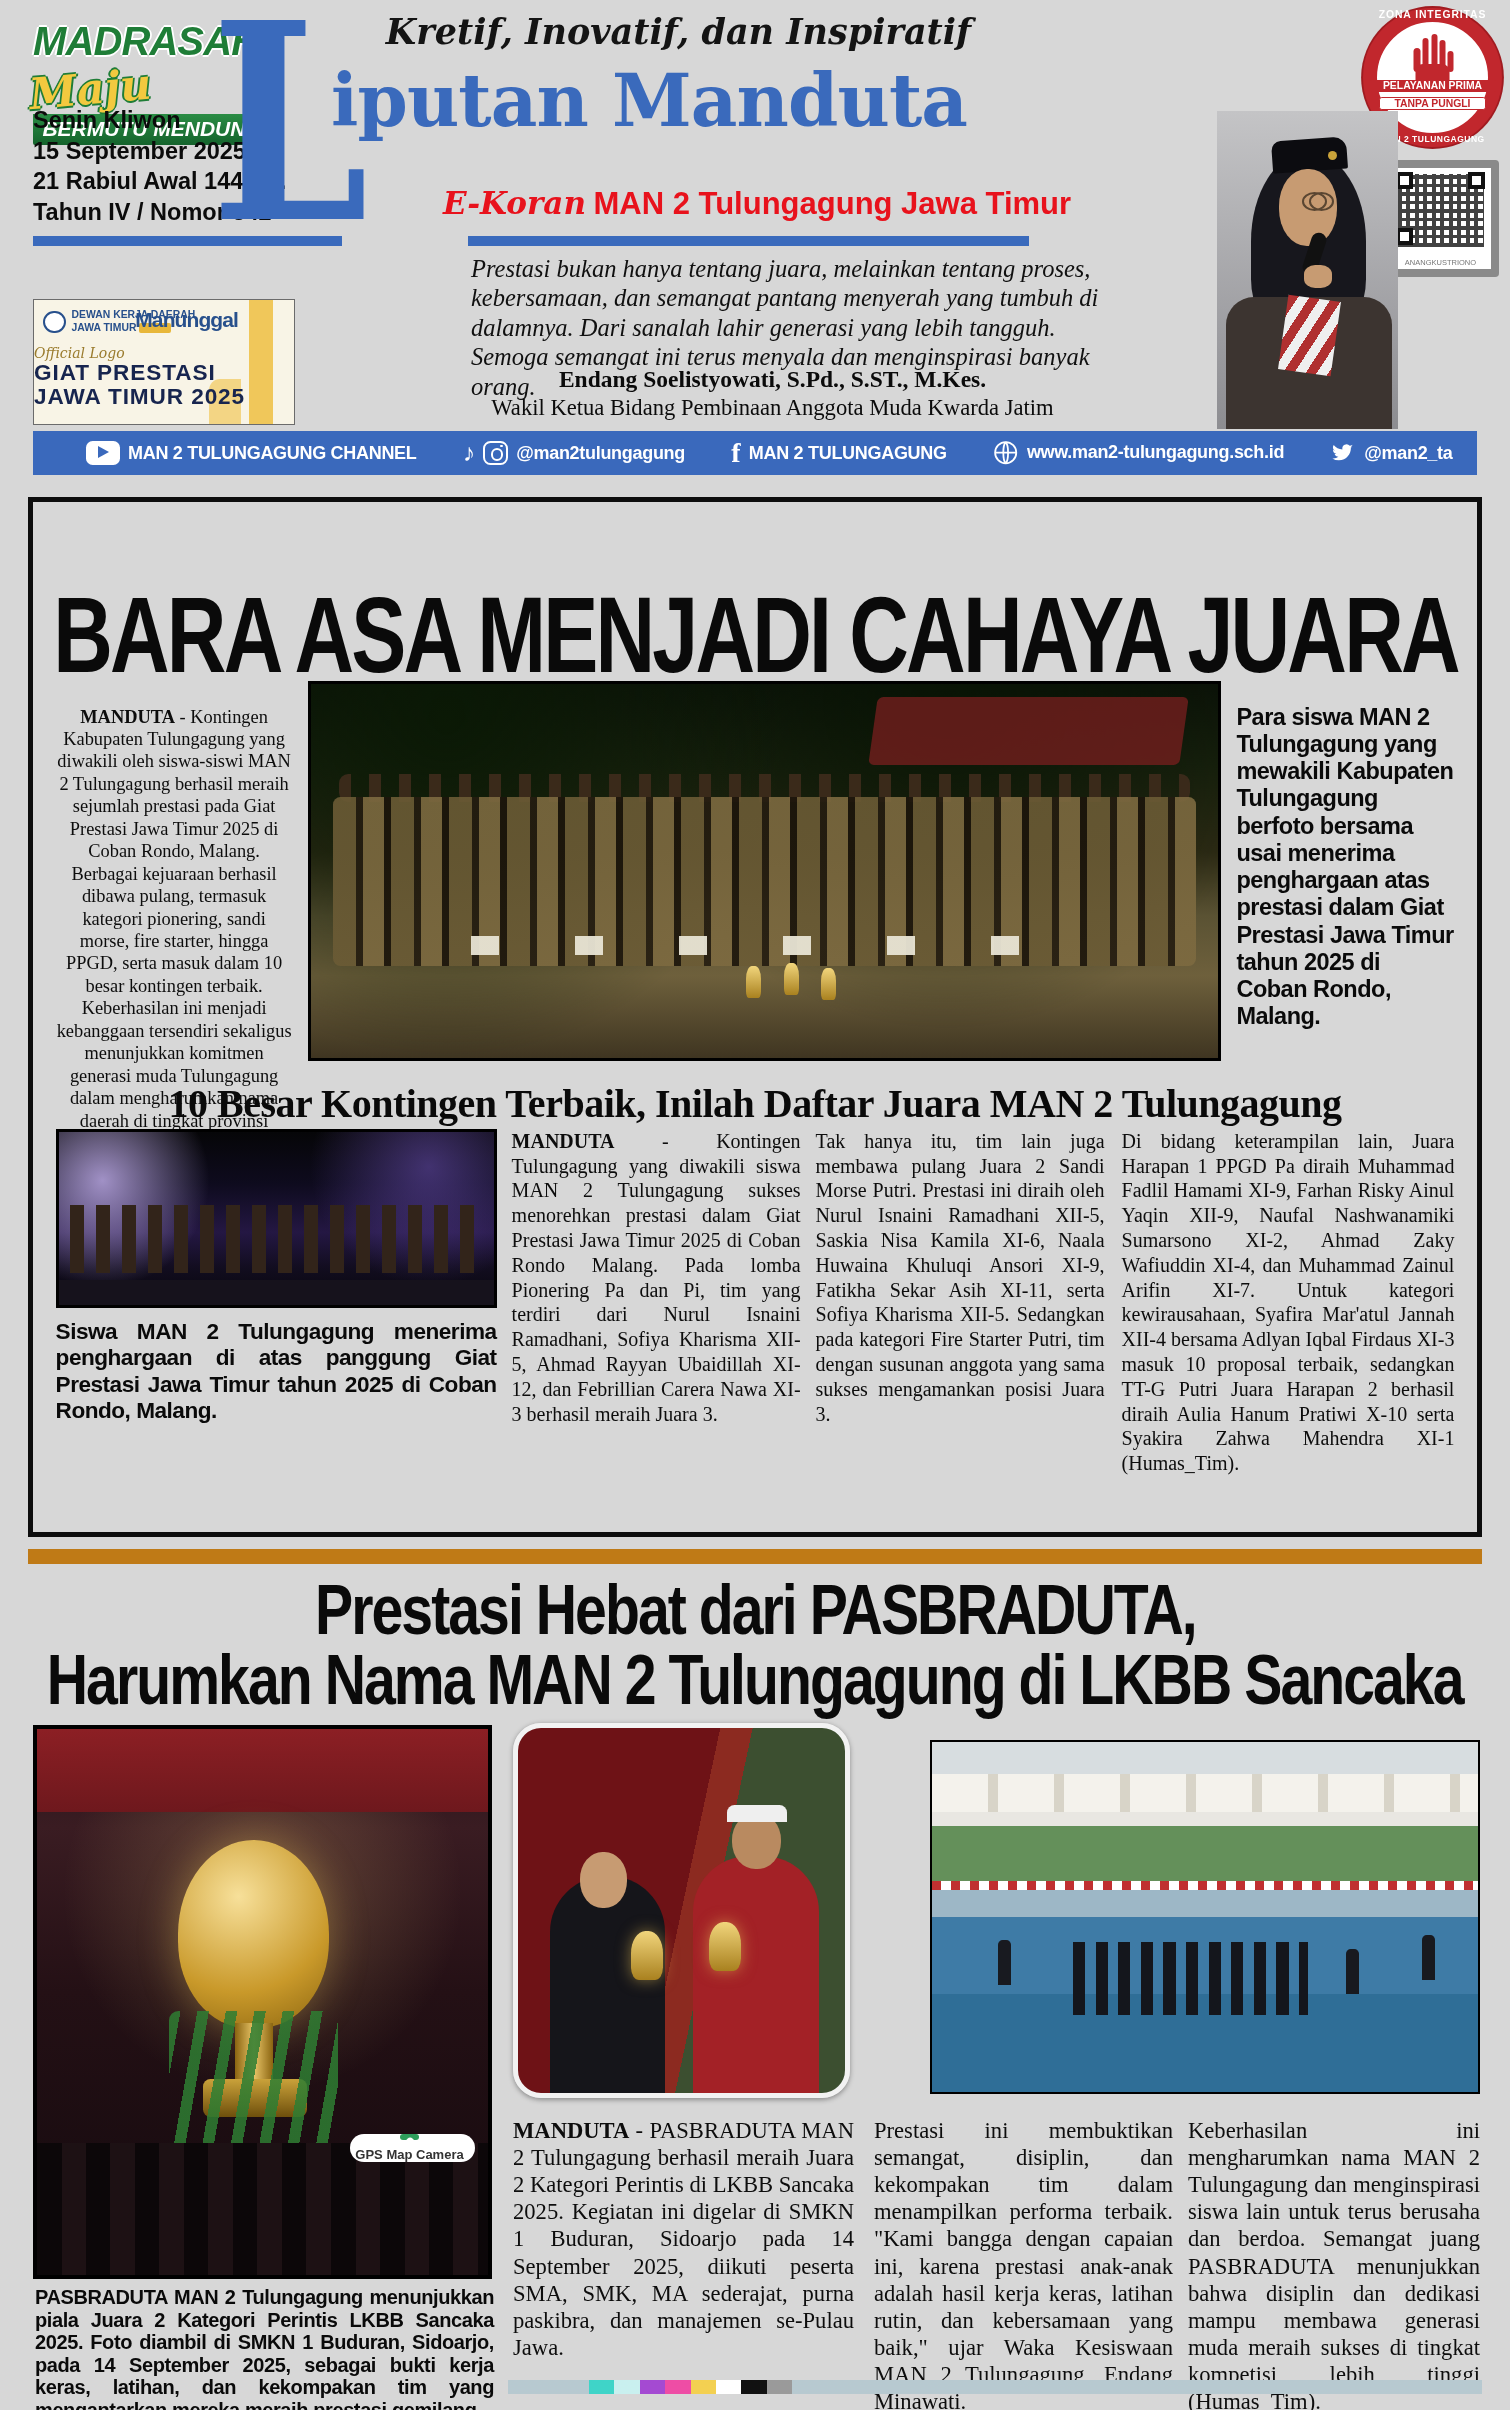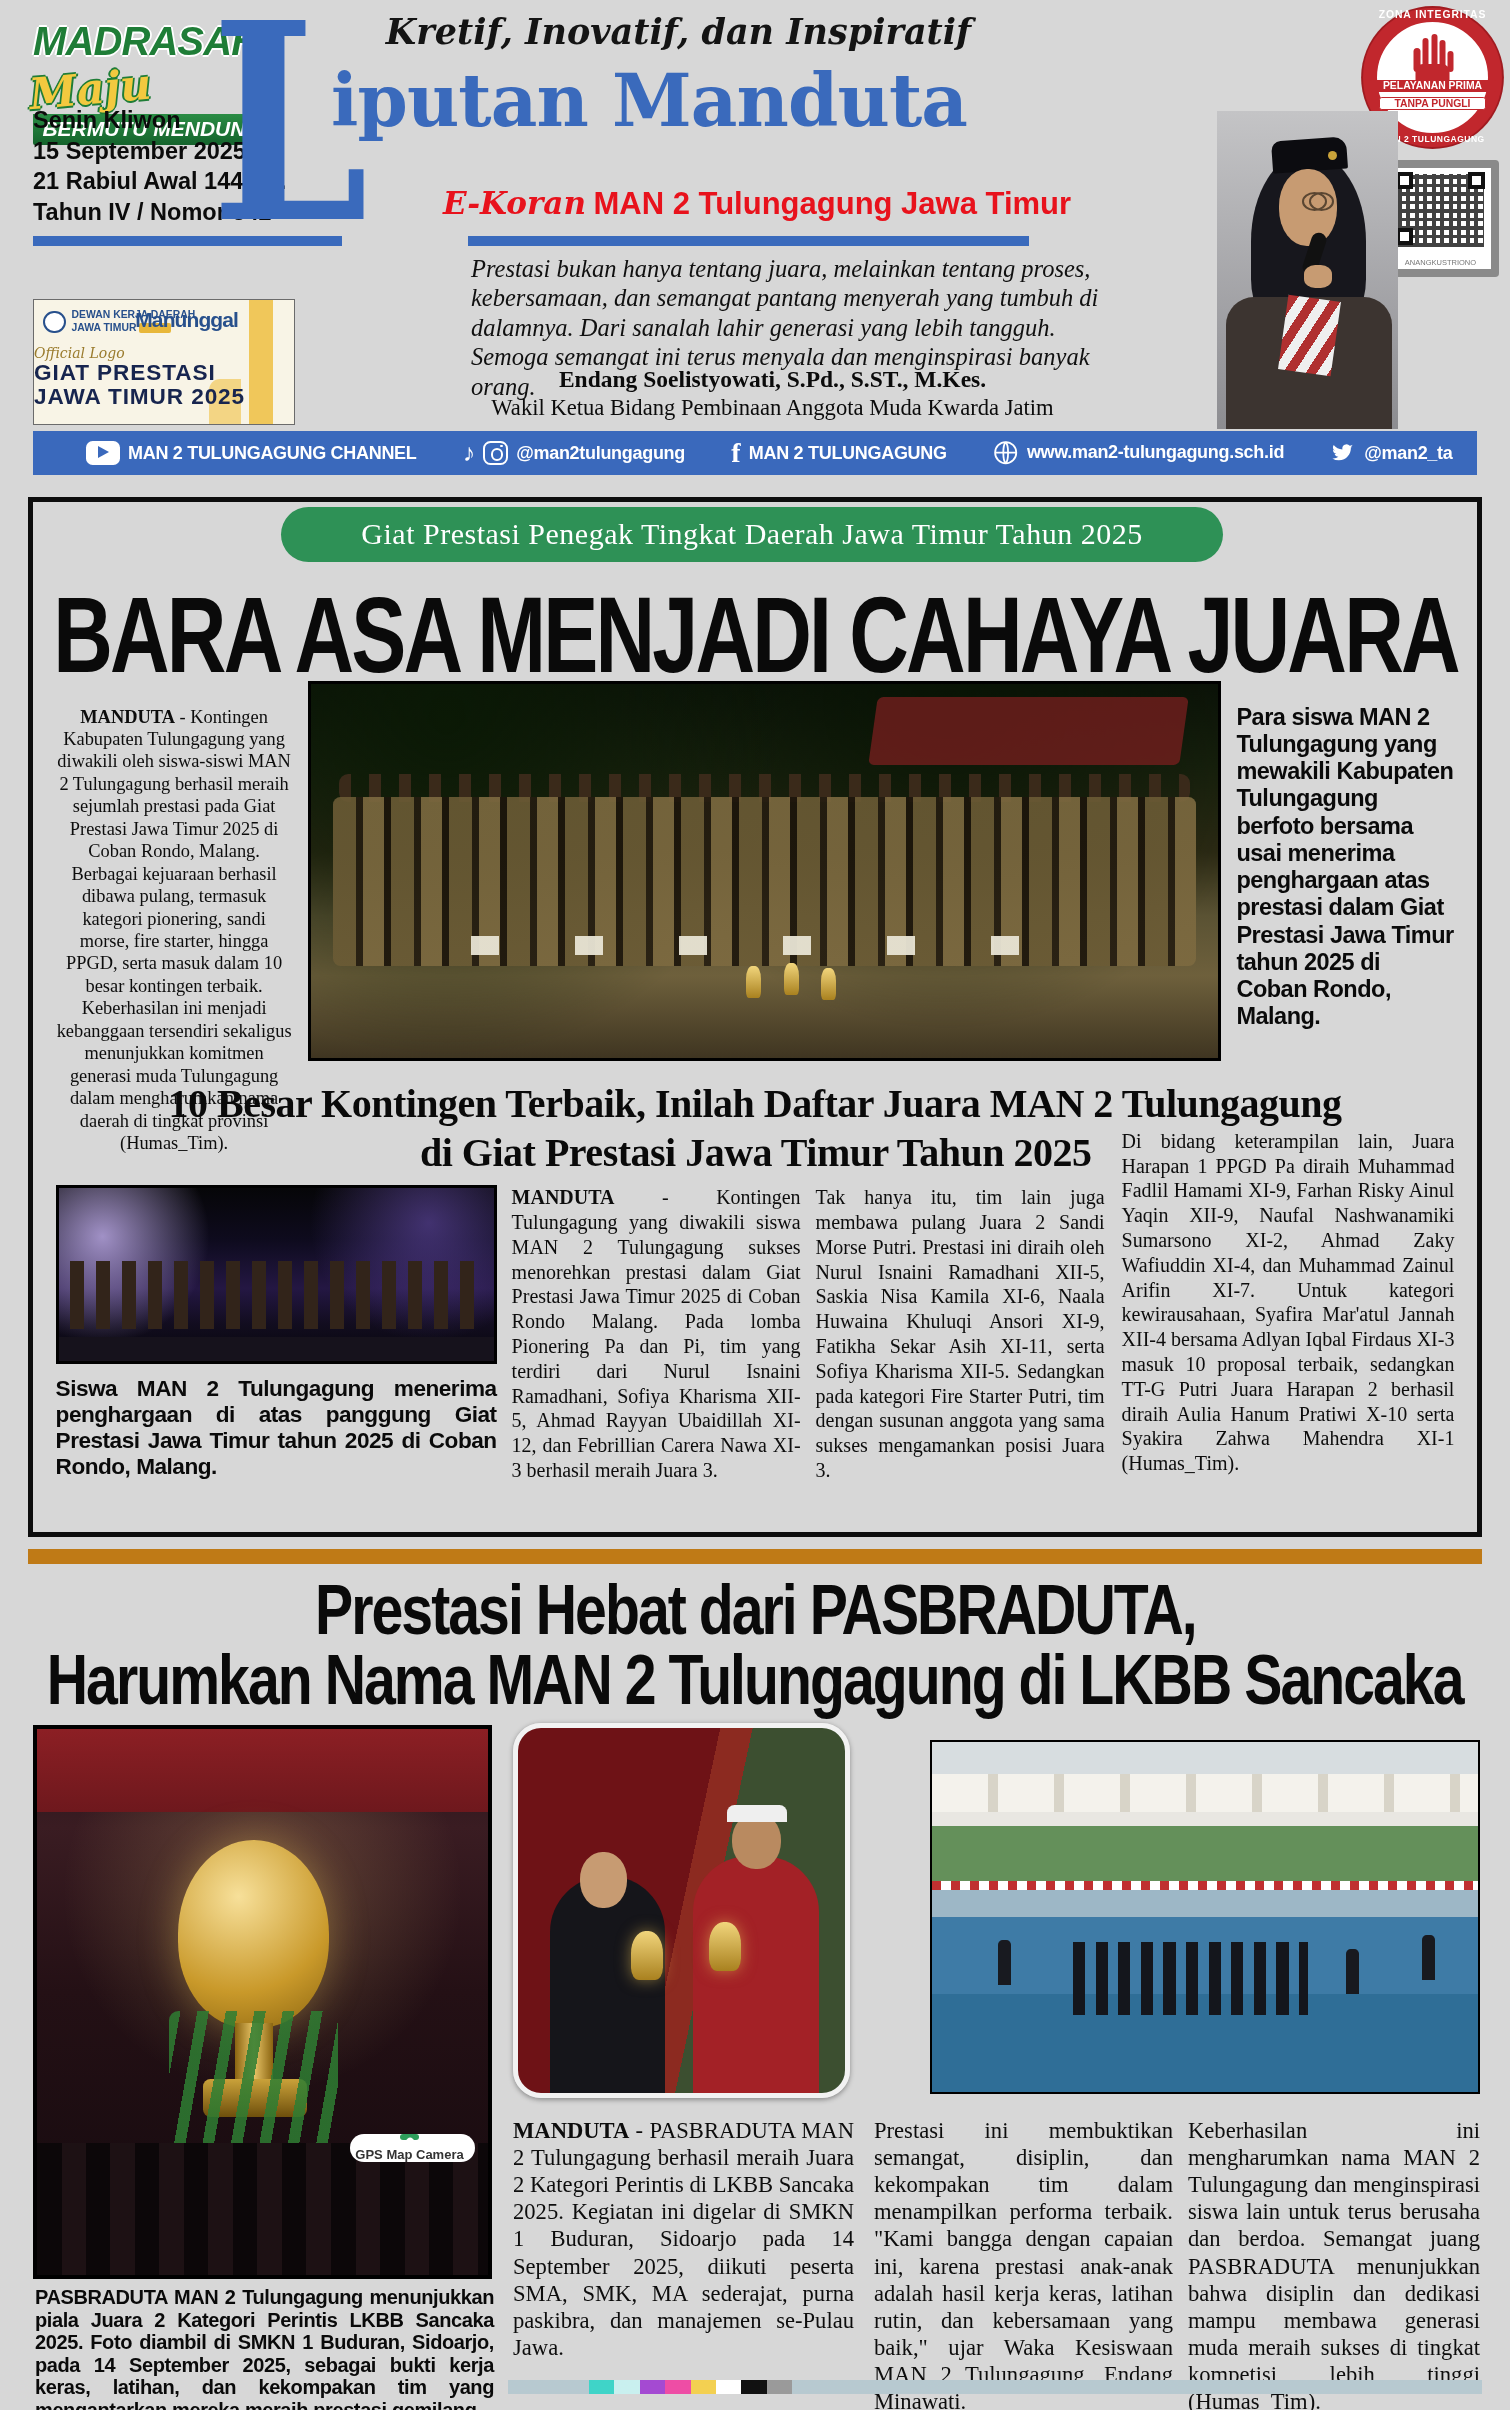--- a/index.html
+++ b/index.html
@@ -339,21 +339,20 @@
     </div>
     <div class="sb-group">
       <svg class="tw" viewBox="0 0 24 24">
         <path fill="#fff" d="M23 5a9 9 0 0 1-2.6.7A4.5 4.5 0 0 0 22.4 3a9 9 0 0 1-2.9 1.1A4.5 4.5 0 0 0 11.7 8a12.8 12.8 0 0 1-9.3-4.7 4.5 4.5 0 0 0 1.4 6A4.4 4.4 0 0 1 1.7 8v.1a4.5 4.5 0 0 0 3.6 4.4 4.5 4.5 0 0 1-2 .1 4.5 4.5 0 0 0 4.2 3.1A9 9 0 0 1 1 17.5a12.7 12.7 0 0 0 6.9 2c8.3 0 12.8-6.9 12.8-12.8v-.6A9.2 9.2 0 0 0 23 5z"></path>
       </svg>
       <span>@man2_ta</span>
     </div>
   </div>
 
   <div class="box1">
-    <div class="kicker-pill">Giat Prestasi Penegak Tingkat Daerah Jawa Timur Tahun 2025</div>
     <div class="headline1">
       <span class="cond">BARA ASA MENJADI CAHAYA JUARA</span>
     </div>
 
     <div class="art1-row">
       <div class="art1-left">
         <b class="lead">MANDUTA</b><span> - Kontingen Kabupaten Tulungagung yang diwakili oleh siswa-siswi MAN 2 Tulungagung berhasil meraih sejumlah prestasi pada Giat Prestasi Jawa Timur 2025 di Coban Rondo, Malang. Berbagai kejuaraan berhasil dibawa pulang, termasuk kategori pionering, sandi morse, fire starter, hingga PPGD, serta masuk dalam 10 besar kontingen terbaik. Keberhasilan ini menjadi kebanggaan tersendiri sekaligus menunjukkan komitmen generasi muda Tulungagung dalam mengharumkan nama daerah di tingkat provinsi (Humas_Tim).</span>
       </div>
       <div class="photo photo1">
         <div class="tent"></div>
@@ -364,21 +363,20 @@
         <div class="trophy-dot" style="left:473px; top:279px;"></div>
         <div class="trophy-dot" style="left:510px; top:284px;"></div>
       </div>
       <div class="art1-caption">Para siswa MAN 2 Tulungagung yang mewakili Kabupaten Tulungagung berfoto bersama usai menerima penghargaan atas prestasi dalam Giat Prestasi Jawa Timur tahun 2025 di Coban Rondo, Malang.</div>
     </div>
 
     <div class="art2">
       <h2>10 Besar Kontingen Terbaik, Inilah Daftar Juara MAN 2 Tulungagung</h2>
       <div class="art2-flex">
         <div class="art2-leftgroup">
-          <h2 class="h2b">di Giat Prestasi Jawa Timur Tahun 2025</h2>
           <div class="art2-row">
             <div class="art2-photocol">
               <div class="photo photo2">
                 <div class="band-people"></div>
                 <div class="floor"></div>
               </div>
               <div class="art2-cap">Siswa MAN 2 Tulungagung menerima penghargaan di atas panggung Giat Prestasi Jawa Timur tahun 2025 di Coban Rondo, Malang.</div>
             </div>
             <div class="serifcol art2-col">
               <b class="lead">MANDUTA</b><span> - Kontingen Tulungagung yang diwakili siswa MAN 2 Tulungagung sukses menorehkan prestasi dalam Giat Prestasi Jawa Timur 2025 di Coban Rondo Malang. Pada lomba Pionering Pa dan Pi, tim yang terdiri dari Nurul Isnaini Ramadhani, Sofiya Kharisma XII-5, Ahmad Rayyan Ubaidillah XI-12, dan Febrillian Carera Nawa XI-3 berhasil meraih Juara 3.</span>

